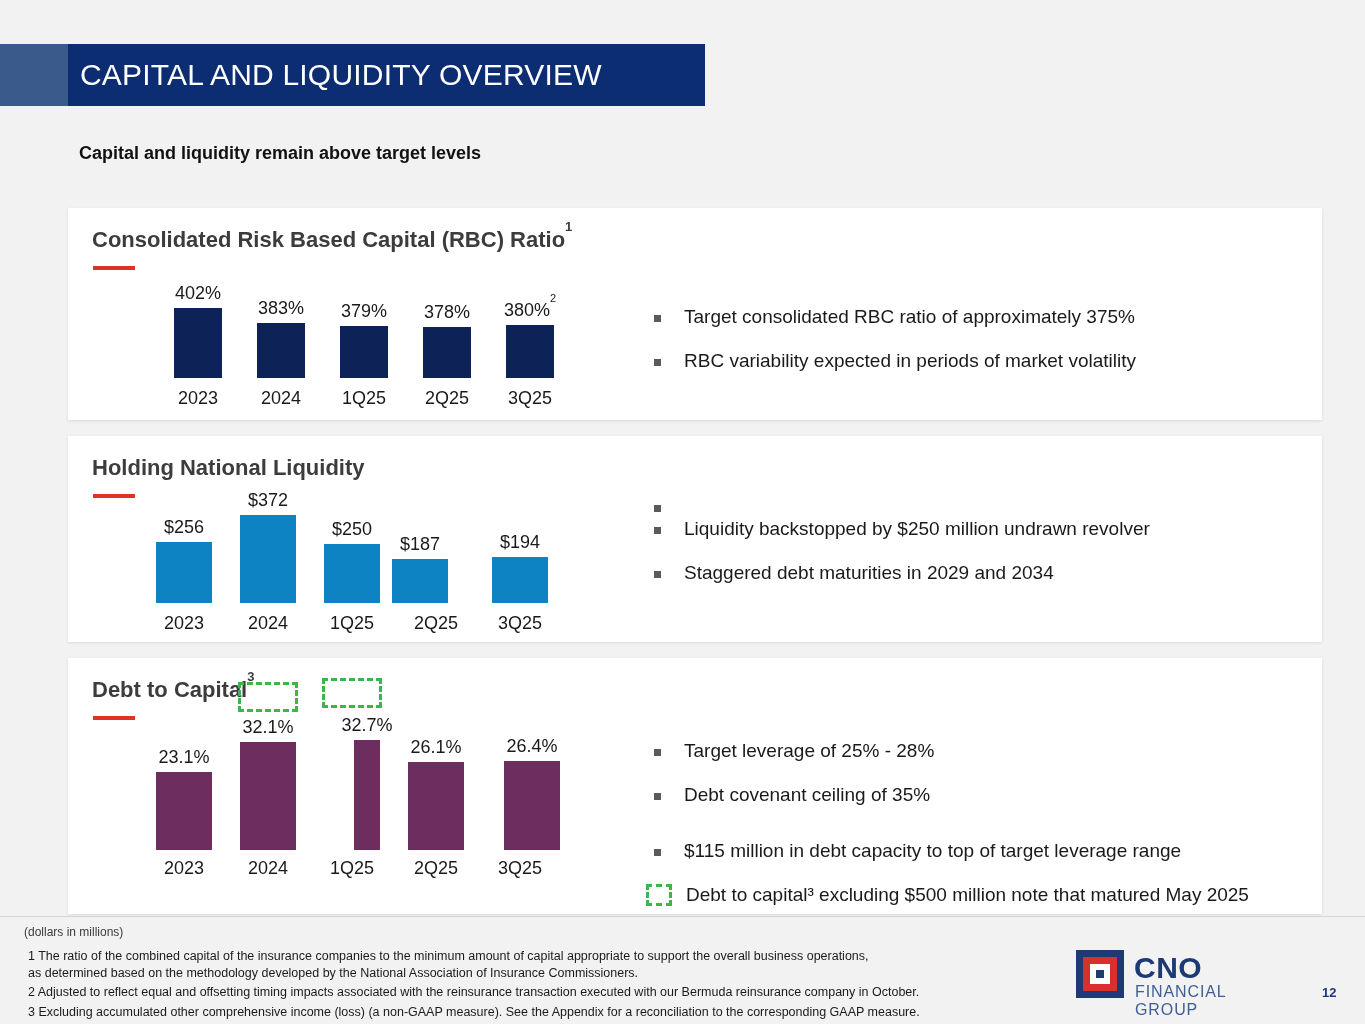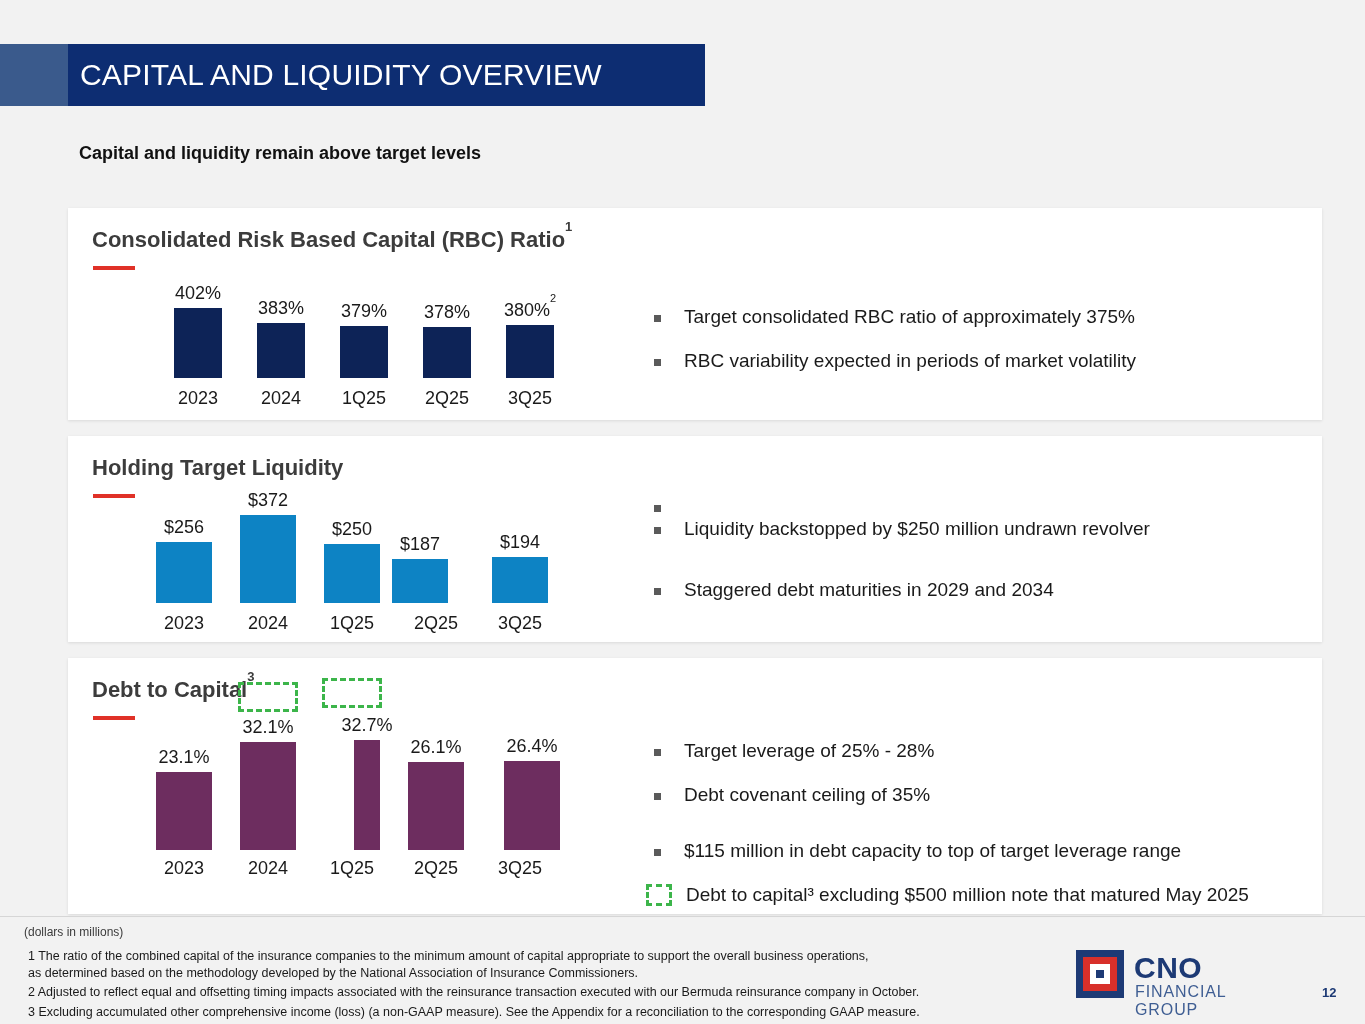--- a/index.html
+++ b/index.html
@@ -171,21 +171,21 @@
         <div class="tick" style="left: 249px; width: 48px;">2Q25</div>
         <div class="tick" style="left: 332px; width: 48px;">3Q25</div>
       </div>
     <div class="bullets" id="bul-rbc" style="left:570px; top:98px;">
         <div class="bullet" style="margin-bottom: 22px;"><span class="mark"></span><span>Target consolidated RBC ratio of approximately 375%</span></div>
         <div class="bullet" style="margin-bottom: 22px;"><span class="mark"></span><span>RBC variability expected in periods of market volatility</span></div>
       </div>
   </div>
 
   <div class="card" id="card-liq">
-    <div class="card-title"><span>Holding Target Liquidity</span><sup></sup></div>
+    <div class="card-title"><span>Holding National Liquidity</span><sup></sup></div>
     <div class="red-rule"></div>
     <div class="chart" id="chart-liq" style="left: 88px; top: 55px; width: 392px; height: 112px;">
       <div class="axis-line"></div>
     <div class="bar-col" style="left: 0px; width: 56px;">
           <div class="bar-val">$256</div>
           <div class="bar" style="height: 61px; background: rgb(13, 131, 196);"></div>
         </div>
         <div class="bar-col" style="left: 84px; width: 56px;">
           <div class="bar-val">$372</div>
           <div class="bar" style="height: 88px; background: rgb(13, 131, 196);"></div>
@@ -205,21 +205,21 @@
       </div>
     <div class="tick-row" id="ticks-liq" style="top: 177px; left: 88px; width: 392px;">
         <div class="tick" style="left: 0px; width: 56px;">2023</div>
         <div class="tick" style="left: 84px; width: 56px;">2024</div>
         <div class="tick" style="left: 168px; width: 56px;">1Q25</div>
         <div class="tick" style="left: 252px; width: 56px;">2Q25</div>
         <div class="tick" style="left: 336px; width: 56px;">3Q25</div>
       </div>
     <div class="bullets" id="bul-liq" style="left:570px; top:60px;">
         <div class="bullet" style="margin-bottom: 22px;"><span class="mark"></span></div>
-        <div class="bullet" style="margin-bottom: 39px;"><span class="mark"></span><span>Liquidity backstopped by $250 million undrawn revolver</span></div>
+        <div class="bullet" style="margin-bottom: 22px;"><span class="mark"></span><span>Liquidity backstopped by $250 million undrawn revolver</span></div>
         <div class="bullet" style="margin-bottom: 4px;"><span class="mark"></span><span>Staggered debt maturities in 2029 and 2034</span></div>
       </div>
   </div>
 
   <div class="card" id="card-debt">
     <div class="card-title"><span>Debt to Capital</span><sup>3</sup></div>
     <div class="red-rule"></div>
     <div class="chart" id="chart-debt" style="left: 88px; top: 60px; width: 392px; height: 132px;">
       <div class="axis-line"></div>
     <div class="bar-col" style="left: 0px; width: 56px;">

